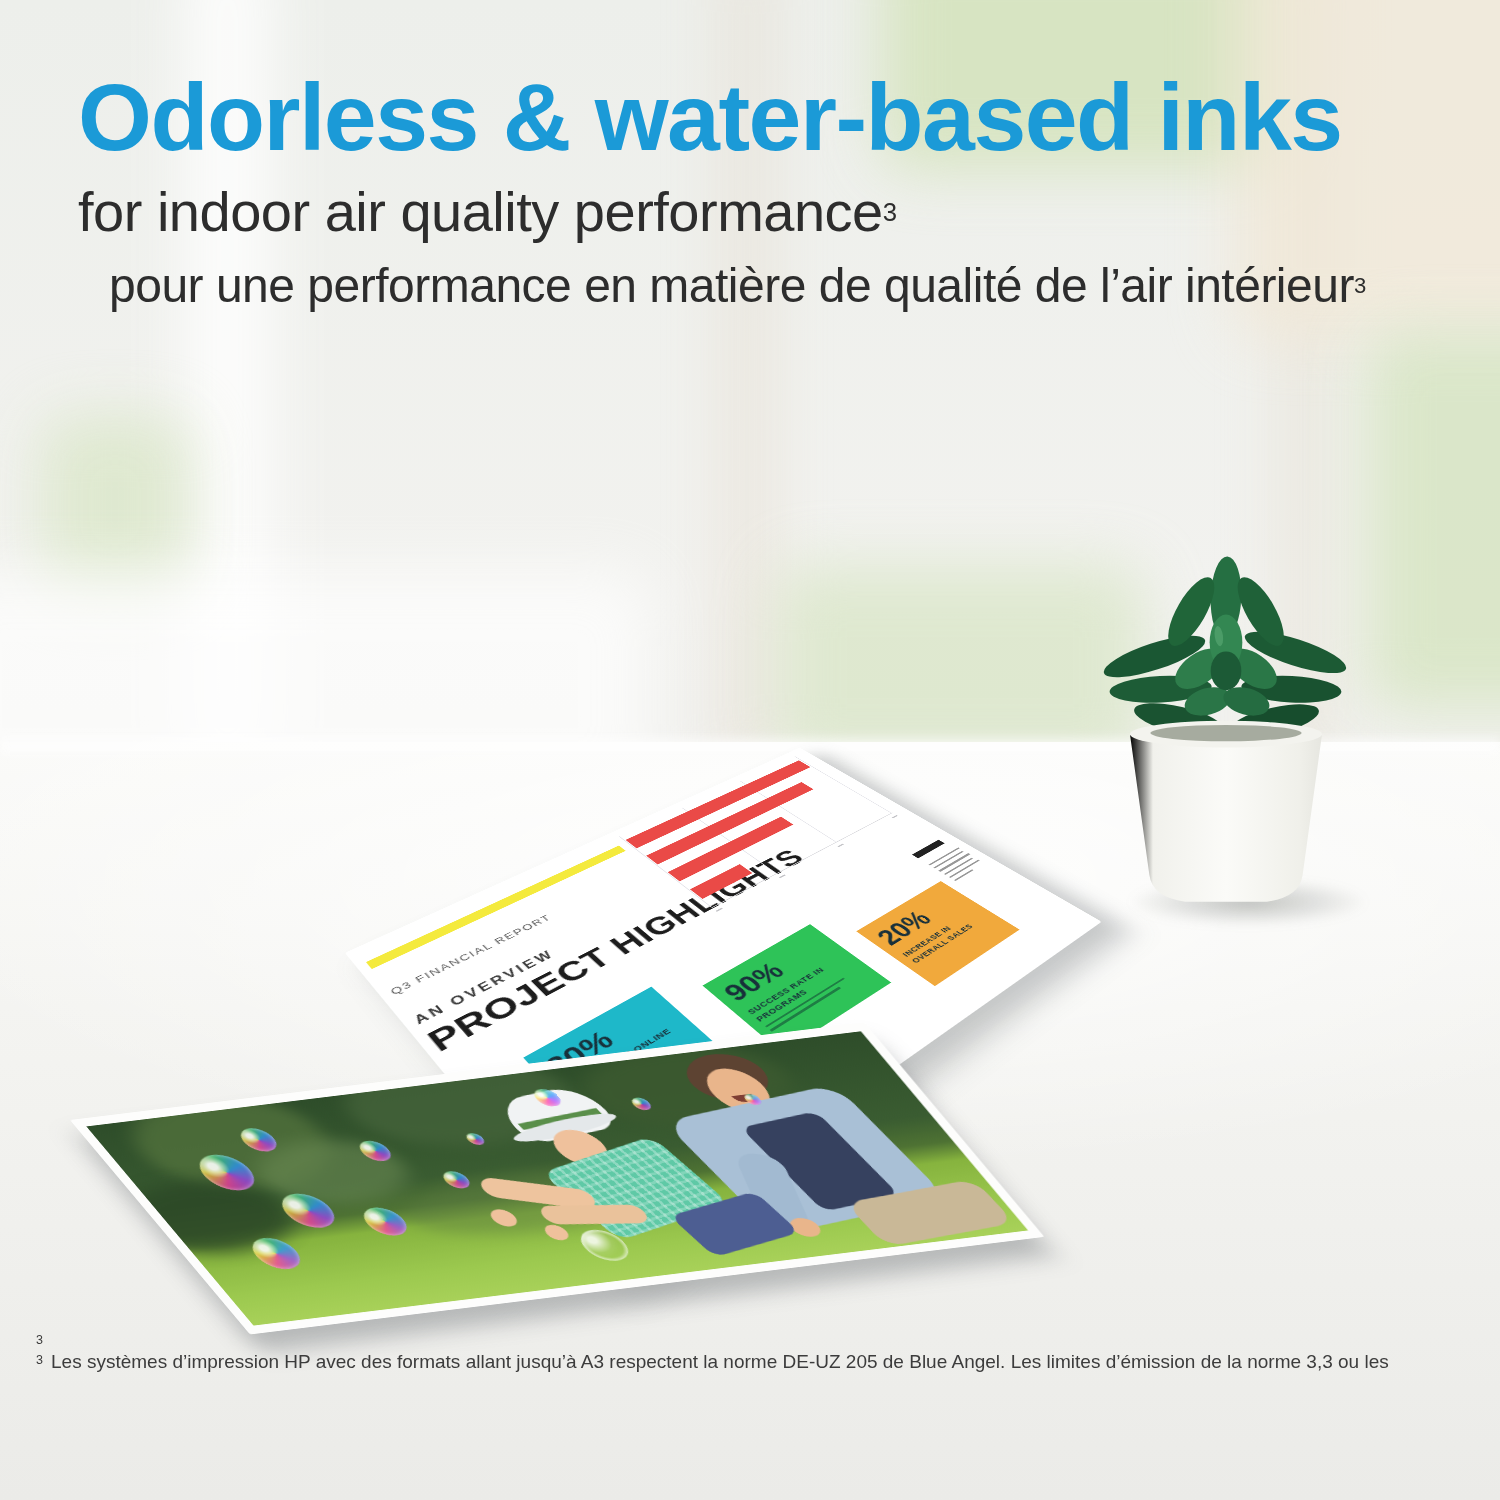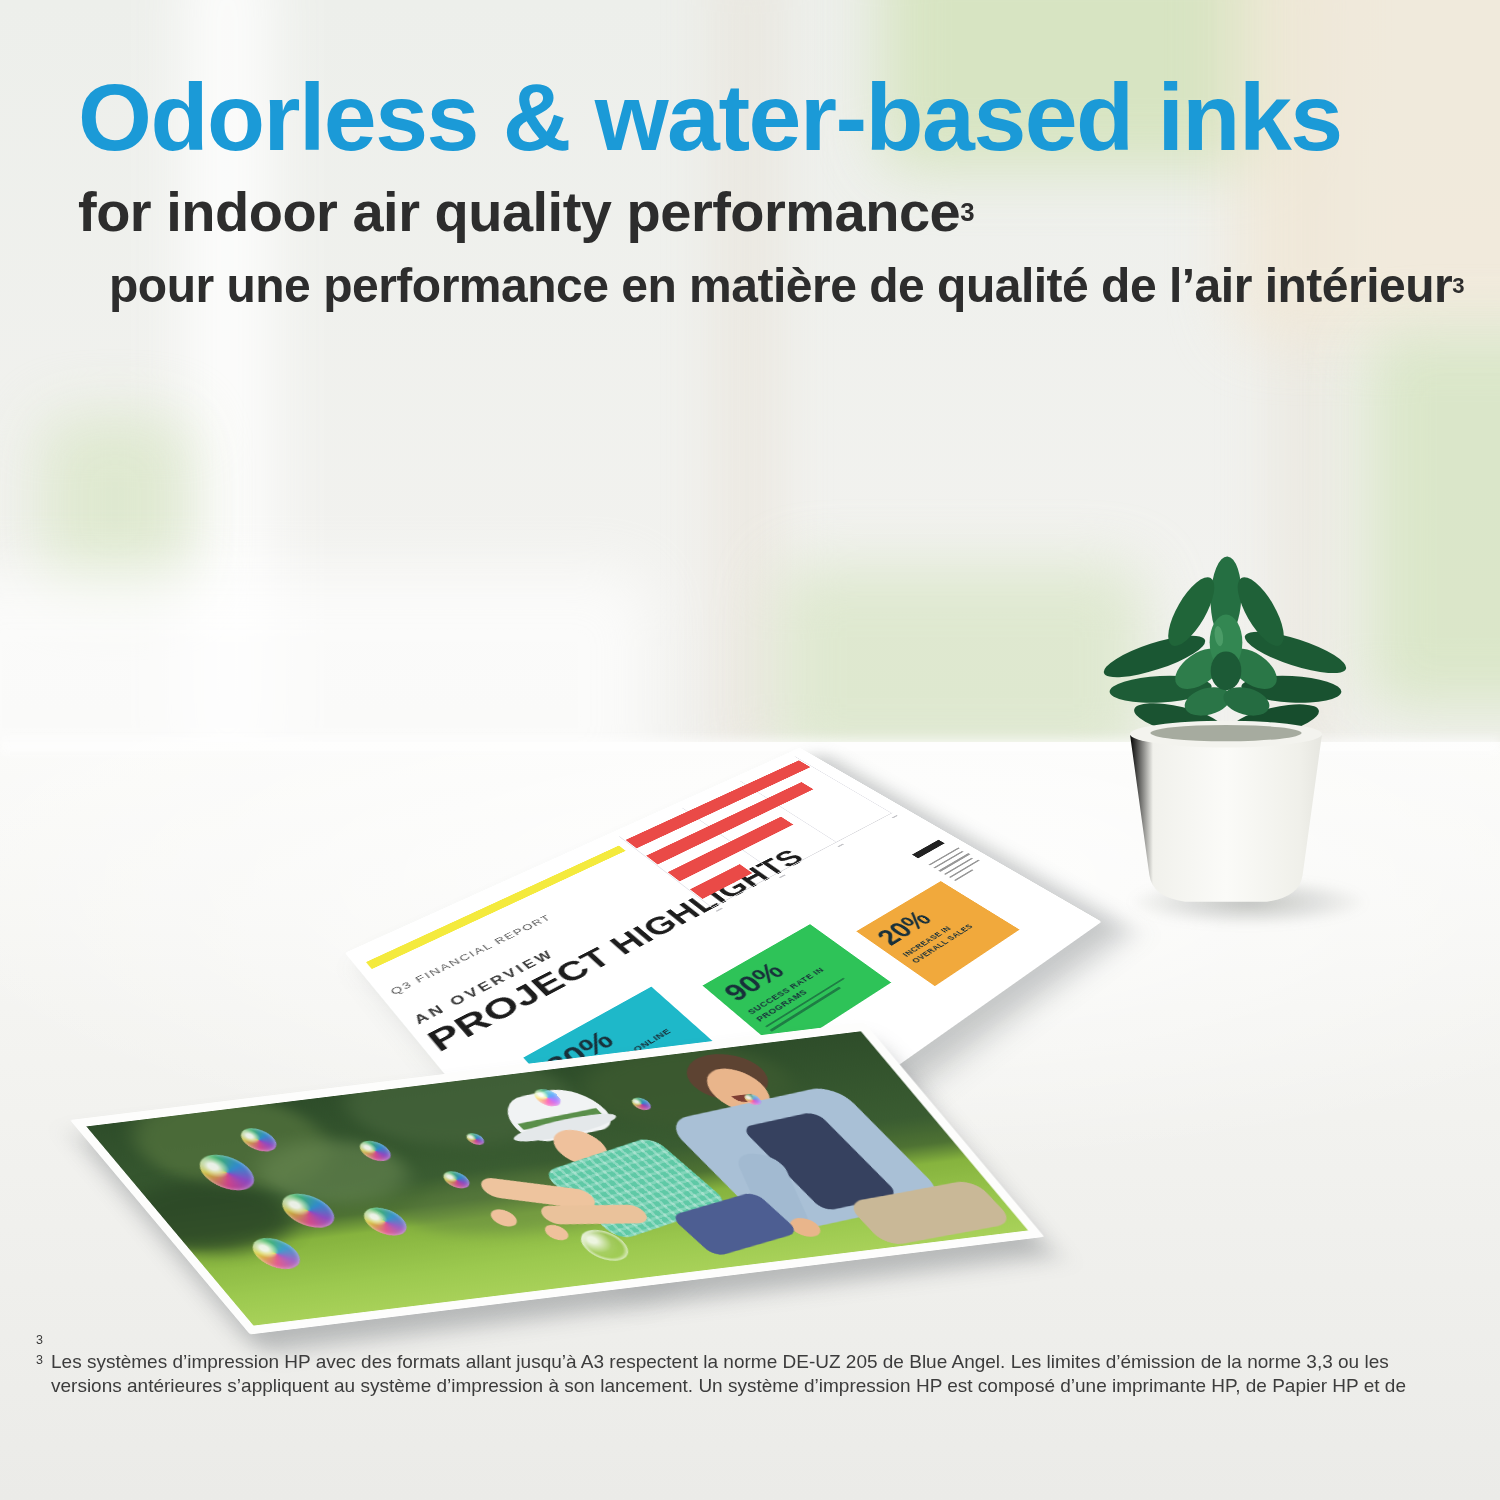--- a/index.html
+++ b/index.html
@@ -26,21 +26,21 @@
       radial-gradient(90% 55% at 55% 18%, rgba(255,255,255,.9) 0%, rgba(255,255,255,0) 70%),
       linear-gradient(180deg,#fbfbf9 0%,#f4f4f1 35%,#ebebe8 100%);
   }
   .table-edge { position:absolute; left:0; top:732px; width:1500px; height:26px;
     background:linear-gradient(180deg, rgba(210,212,205,0) 0%, rgba(255,255,255,.8) 60%, rgba(255,255,255,0) 100%); filter:blur(4px); }
   
   .headlines { position:absolute; left:78px; top:68px; z-index:5; }
   .h-title { font-weight:bold; color:#1b9ad7; letter-spacing:-1.5px; line-height:1.04; }
   .h-title.en { font-size:95px; }
   .h-title.fr { font-size:82px; margin-top:82px; }
-  .h-sub { color:#2d2d2d; font-weight:700; letter-spacing:-.5px; }
+  .h-sub { color:#2d2d2d; font-weight:400; letter-spacing:-.5px; }
   .h-sub.en { font-size:56px; margin-top:12px; }
   .h-sub.fr { font-size:48px; margin-top:14px;margin-left:31px; }
   .h-sub sup { font-size:46%; vertical-align:36%; }
   
   .plant { position:absolute; left:1103px; top:538px; width:246px; height:380px; z-index:2; }
   .pot-shadow { position:absolute; left:1128px; top:878px; width:240px; height:48px; z-index:1;
     background:radial-gradient(closest-side, rgba(95,100,95,.38), rgba(95,100,95,0)); filter:blur(5px); }
   
   .info-wrap { position:absolute; left:425px; top:712px; width:610px; height:450px;
     perspective:1050px; perspective-origin:50% 38%; z-index:3; }
@@ -260,18 +260,17 @@
   <div class="footnotes">
     <div class="fn">
       <sup class="fn-marker">3</sup>
       <div class="fn-lines">
       </div>
     </div>
     <div class="fn">
       <sup class="fn-marker">3</sup>
       <div class="fn-lines">
         <div>Les systèmes d’impression HP avec des formats allant jusqu’à A3 respectent la norme DE-UZ 205 de Blue Angel. Les limites d’émission de la norme 3,3 ou les</div>
-        <div>versions antérieures s’appliquent au système d’impression à son lancement. Un système d’impression HP est composé d’une imprimante HP, de Papier HP et de</div>
       </div>
     </div>
   </div>
 
 </div>
 
 </body></html>

